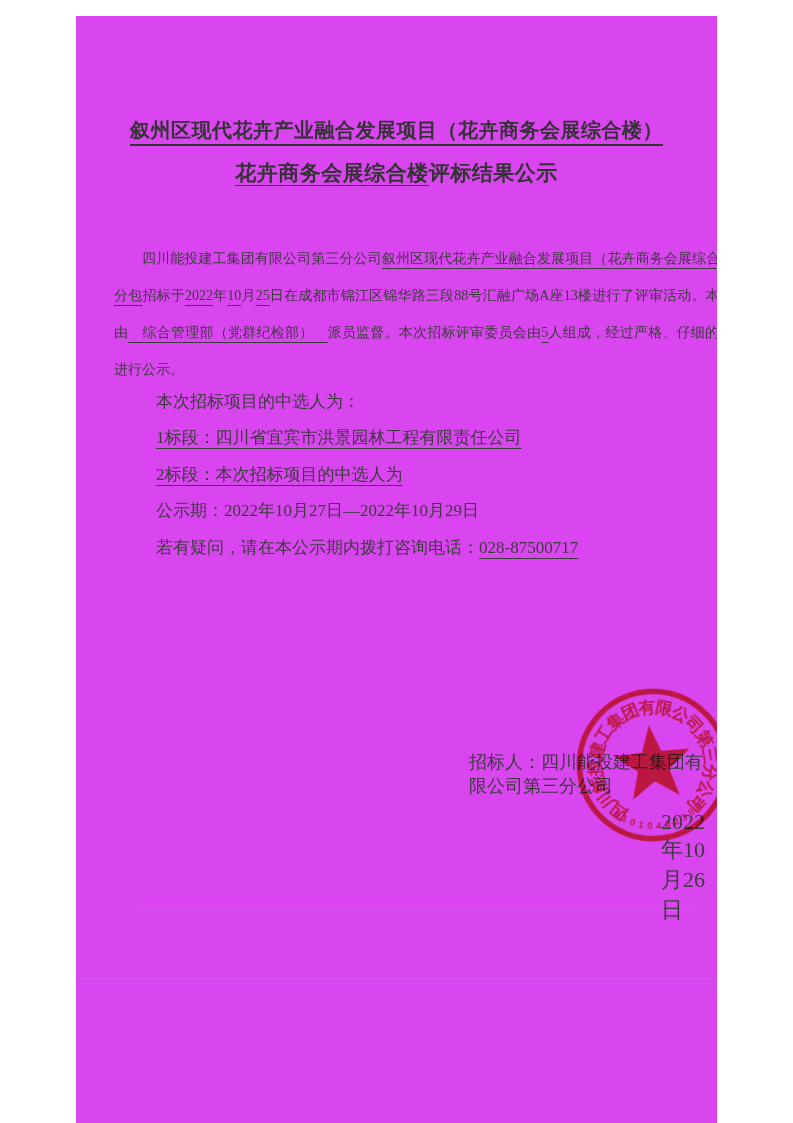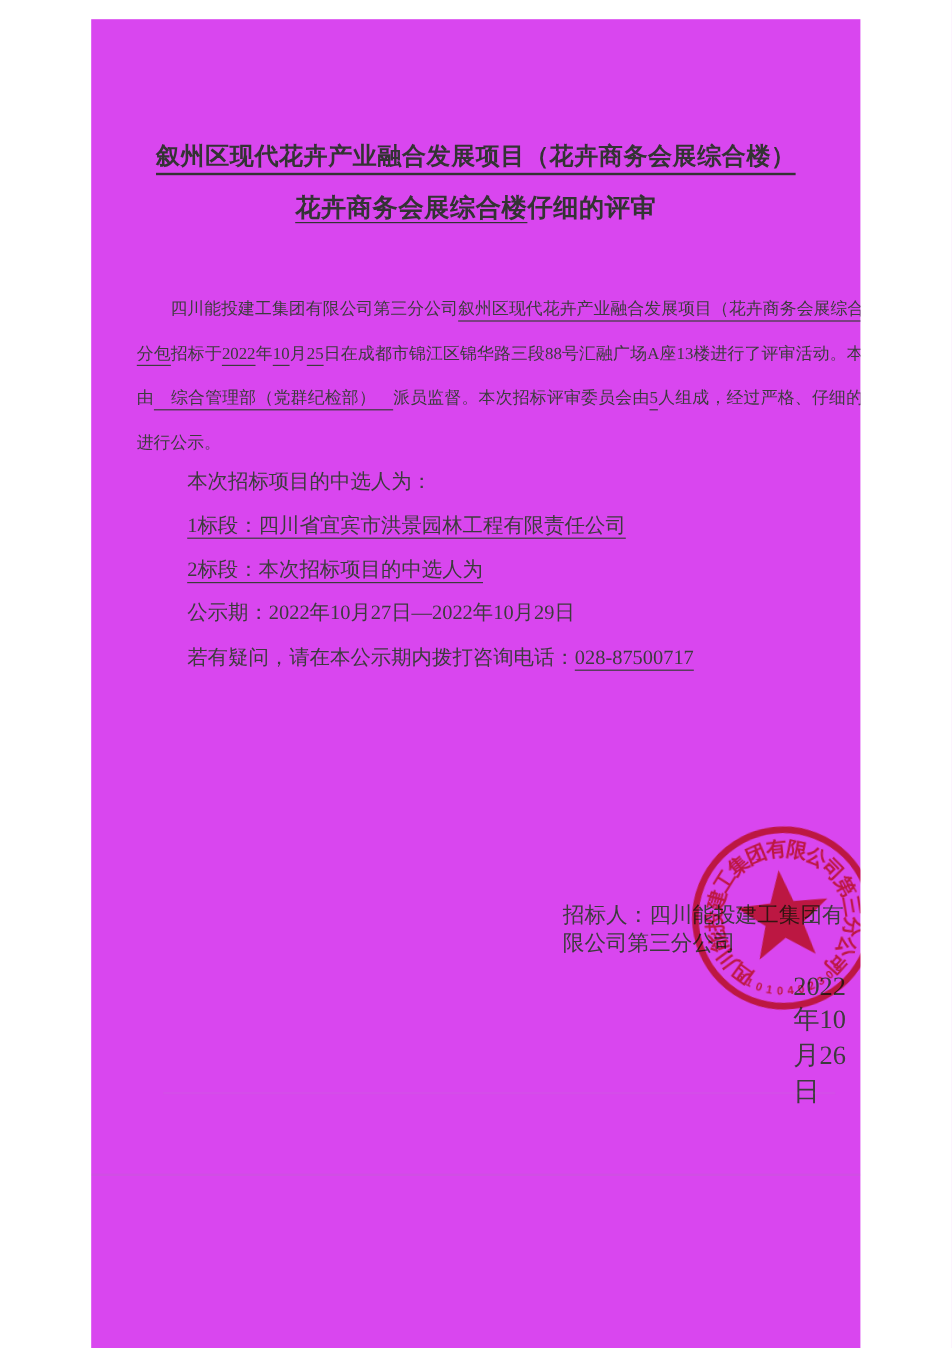--- a/index.html
+++ b/index.html
@@ -62,21 +62,21 @@
   .streak-1 { position:absolute; left:0; top:962px; width:100%; height:2px; background:rgba(150,150,150,0.12); }
   .streak-2 { position:absolute; left:60px; top:894px; width:560px; height:2px; background:rgba(170,170,170,0.07); }
 </style>
 </head>
 <body>
 
 <div class="page" style="color: rgb(60, 60, 60);">
 
   <div class="title-block">
     <span class="title-line1">叙州区现代花卉产业融合发展项目（花卉商务会展综合楼）</span>
-    <div class="title-line2"><span class="u">花卉商务会展综合楼</span><span>仔细的评审</span></div>
+    <div class="title-line2"><span class="u">花卉商务会展综合楼</span><span>评标结果公示</span></div>
   </div>
 
   <p class="body-para"><span>四川能投建工集团有限公司第三分公司</span><span class="u">叙州区现代花卉产业融合发展项目（花卉商务会展综合楼）改建工程劳务分包</span><span>招标于</span><span class="u">2022</span><span>年</span><span class="u">10</span><span>月</span><span class="u">25</span><span>日在成都市锦江区锦华路三段88号汇融广场A座13楼进行了评审活动。本项目的招标全过程由</span><span class="u">　综合管理部（党群纪检部）　</span><span>派员监督。本次招标评审委员会由</span><span class="u">5</span><span>人组成，经过严格、仔细的评审，现将中选人进行公示。</span></p>
 
   <div class="selection">
     <div>本次招标项目的中选人为：</div>
     <div><span class="u">1标段：四川省宜宾市洪景园林工程有限责任公司</span></div>
     <div><span class="u">2标段：本次招标项目的中选人为</span></div>
     <div>公示期：2022年10月27日—2022年10月29日</div>
     <div><span>若有疑问，请在本公示期内拨打咨询电话：</span><span class="u">028-87500717</span></div>

